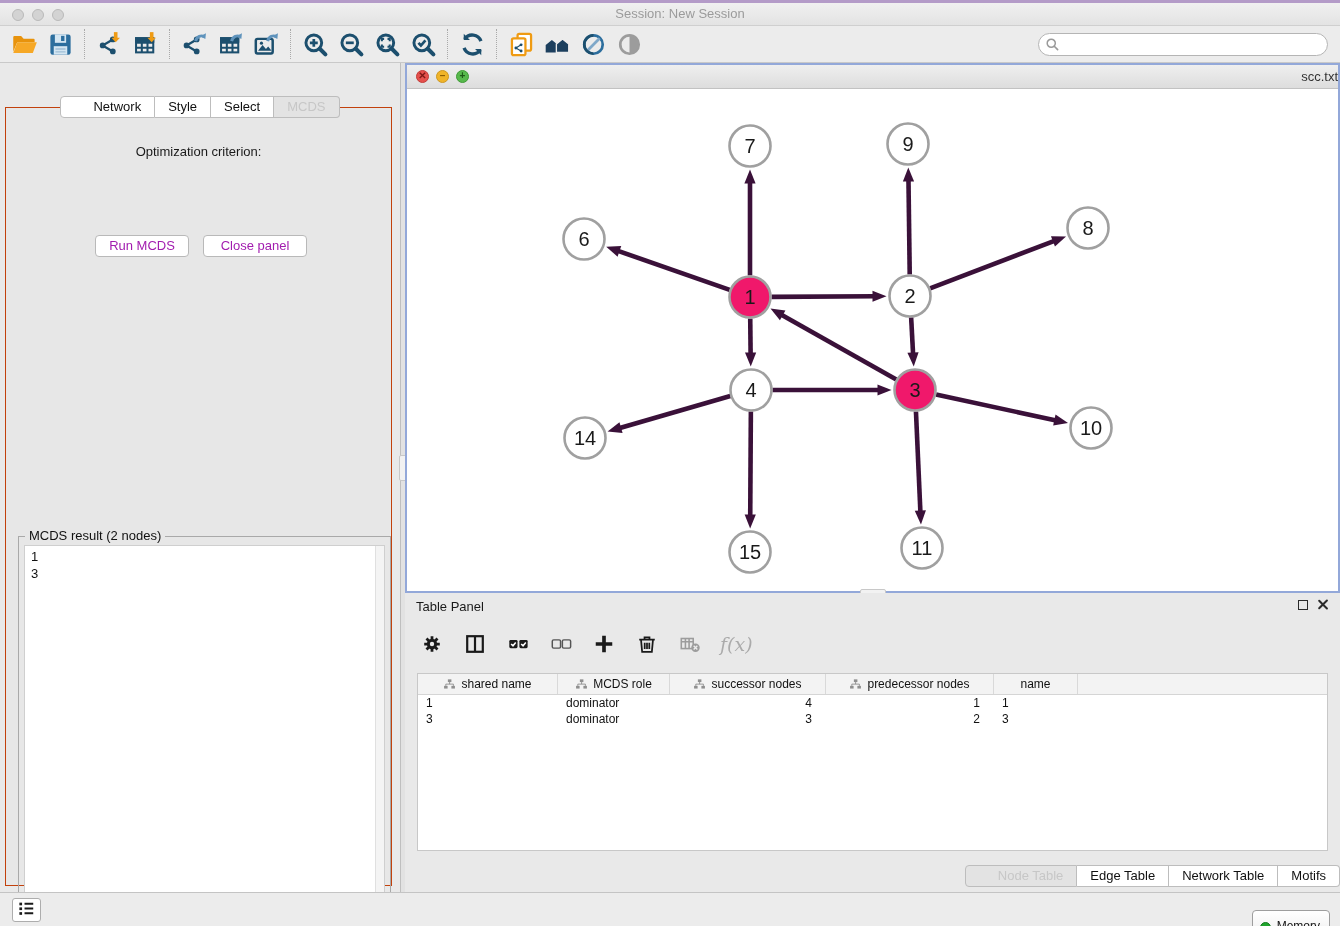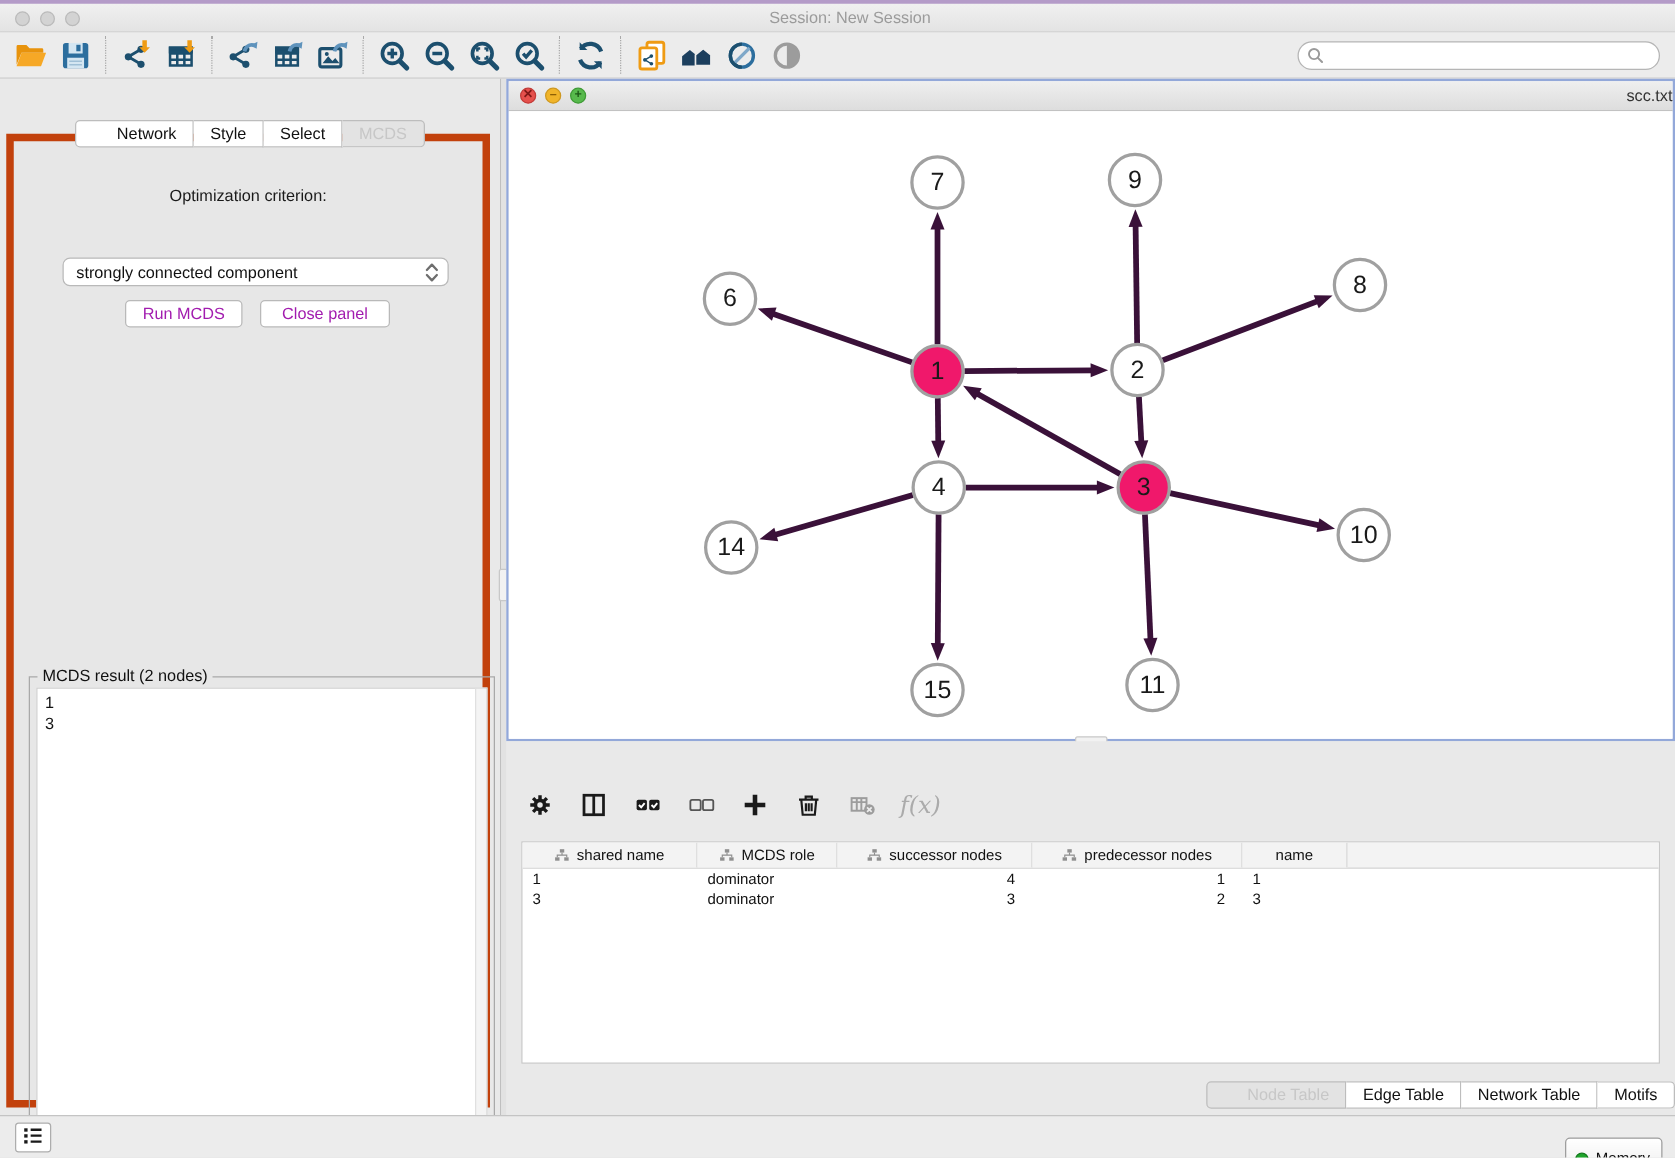--- a/index.html
+++ b/index.html
@@ -44,21 +44,21 @@
   .close-x:before { transform:rotate(45deg); }
   .close-x:after { transform:rotate(-45deg); }
   .tab-row { position:absolute; left:0; width:100%; display:flex; justify-content:center; z-index:3; }
   .tab { height:22px; line-height:20px; padding:0 13px; font-size:13px; color:#111;
     background:#FFFFFF; border:1px solid #BDBDBD; border-left:none; }
   .tab:first-child { border-left:1px solid #BDBDBD; border-radius:4px 0 0 4px;padding-left:32px; }
   .tab:last-child { border-radius:0 4px 4px 0; }
   .tab.active { background:#E3E3E3; color:#C7C7C7; }
   .cp-tabs { top:33px; }
   .cp-content { position:absolute; left:5px; top:44px; width:387px; height:779px;
-    background:#E7E7E7; border:6px solid #c2410c; }
+    background:#E7E7E7; border:1px solid #c2410c; }
   .opt-label { margin-top:36px; text-align:center; font-size:13px; color:#1A1A1A; }
   .dropdown { position:absolute; left:39px; top:93px; width:309px; height:23px;
     background:#FFFFFF; border:1px solid #B9B9B9; border-radius:6px;
     font-size:13px; color:#111; line-height:21px; padding-left:10px; }
   .dd-stepper { position:absolute; right:6px; top:2px; width:13px; height:18px; color:#6E6E6E; }
   .dd-stepper svg { width:13px; height:18px; }
   .btn { position:absolute; height:22px; background:#FFFFFF; border:1px solid #B9B9B9;
     border-radius:4px; font-size:13px; color:#a21caf; text-align:center; line-height:20px;
     font-family:"Liberation Sans", sans-serif; }
   .groupbox { position:absolute; left:12px; top:428px; width:373px; height:382px;
@@ -324,29 +324,20 @@
 
 <div class="control-panel">
   <div class="tab-row cp-tabs" id="cp-tabs">
       <div class="tab">Network</div>
       <div class="tab">Style</div>
       <div class="tab">Select</div>
       <div class="tab active">MCDS</div>
     </div>
   <div class="cp-content">
     <div class="opt-label">Optimization criterion:</div>
-    <div class="dropdown">
-      <span>strongly connected component</span>
-      <span class="dd-stepper">
-        <svg viewBox="0 0 13 18">
-            <path d="M2.5 7L6.5 2.7 10.5 7" fill="none" stroke="#6E6E6E" stroke-width="1.8" stroke-linecap="round" stroke-linejoin="round"></path>
-            <path d="M2.5 11l4 4.3 4-4.3" fill="none" stroke="#6E6E6E" stroke-width="1.8" stroke-linecap="round" stroke-linejoin="round"></path>
-          </svg>
-      </span>
-    </div>
     <button class="btn" style="left:89px; top:127px; width:94px;">Run MCDS</button>
     <button class="btn" style="left:197px; top:127px; width:104px;">Close panel</button>
     <div class="groupbox">
       <span class="groupbox-legend">MCDS result (2 nodes)</span>
       <div class="groupbox-inner">
         <div class="result-text" id="result-text">1
 3</div>
         <div class="vscroll-strip"></div>
       </div>
     </div>
@@ -470,20 +461,27 @@
         <g>
           <circle cx="515" cy="459" r="20.5" fill="#FFFFFF" stroke="#A0A0A0" stroke-width="2.6"></circle>
           <text x="515" y="459" fill="#1A1A1A" font-size="20" text-anchor="middle" dominant-baseline="central" font-family="&quot;Liberation Sans&quot;, sans-serif">11</text>
         </g>
       </svg>
   </div>
 </div>
 <div class="h-handle"></div>
 
 <div class="table-panel">
+  <div class="panel-header">
+    <span class="ph-title" style="left:11px">Table Panel</span>
+    <span class="ph-icons" style="right:12px">
+      <span class="float-box"></span>
+      <span class="close-x"></span>
+    </span>
+  </div>
   <div class="tp-toolbar" id="tp-toolbar">
       <button class="tp-btn">
         <span style="display:flex">
           <svg viewBox="0 0 24 24">
             <g stroke="#1A1A1A" stroke-width="3">
               <path d="M12 3.5v17M3.5 12h17M6 6l12 12M18 6L6 18"></path>
             </g>
             <circle cx="12" cy="12" r="5.6" fill="#1A1A1A"></circle>
             <circle cx="12" cy="12" r="2.4" fill="#E9E9E9"></circle>
           </svg>

